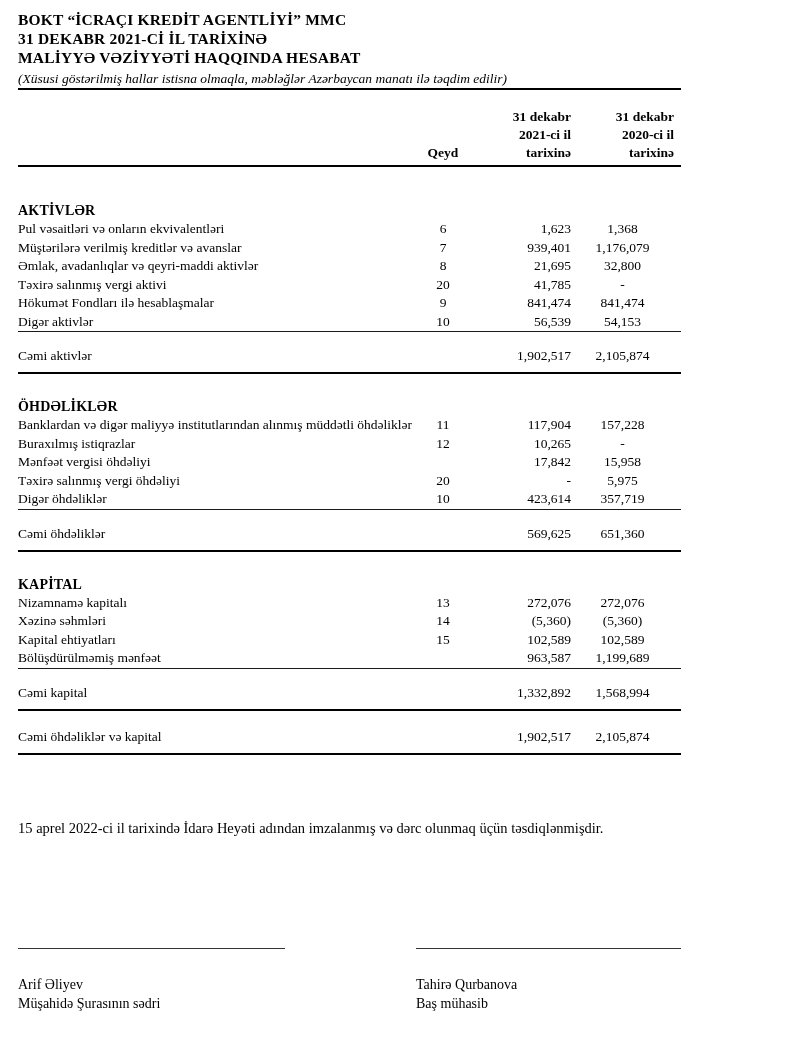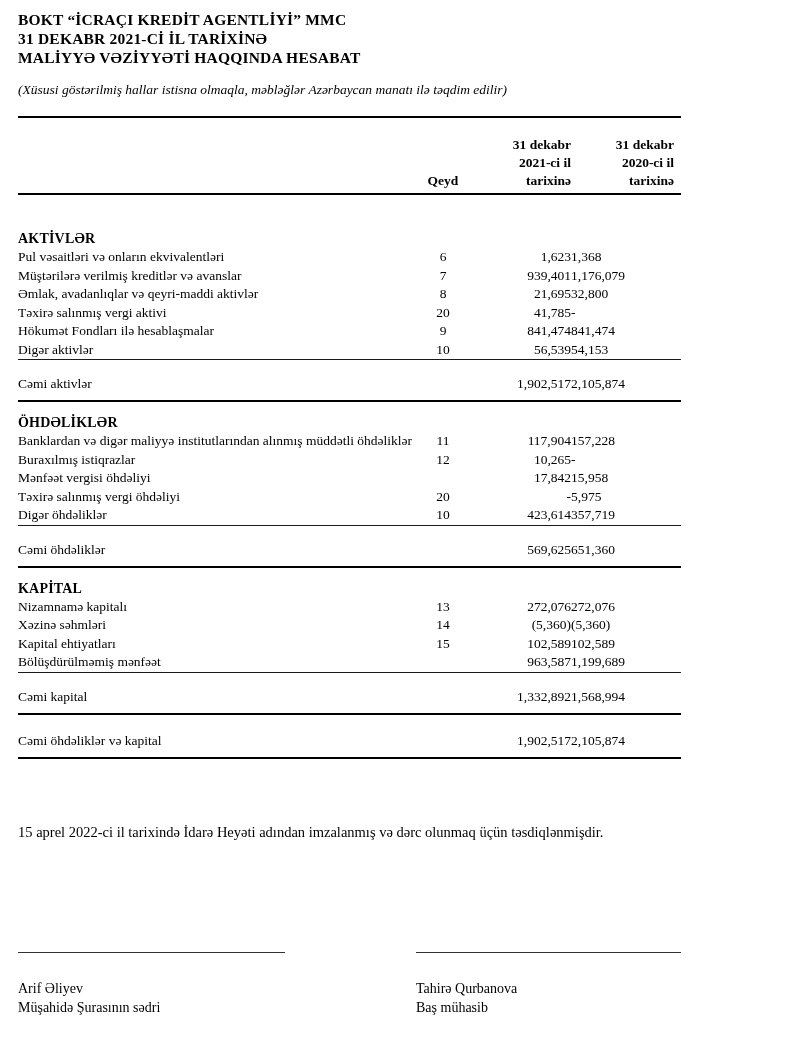--- a/index.html
+++ b/index.html
@@ -12,44 +12,44 @@
   }
   .page { padding: 10px 18px 0 18px; width: 699px; height: 1038px; }
 
   
   .doc-header .title-line {
     font-size: 15.5px; font-weight: bold; line-height: 19px;
     letter-spacing: 0.2px;
   }
   .doc-subtitle {
     font-size: 13.5px; font-style: italic; line-height: 19px;
-    margin-top: 13px; padding-bottom: 17px;
+    margin-top: 2px; padding-bottom: 0;
   }
   .rule-medium { border: none; border-top: 2px solid #000; height: 0; }
   .rule-thin   { border: none; border-top: 1px solid #1a1a1a; height: 0; }
   .rule-thick  { border: none; border-top: 2.5px solid #000; height: 0; }
 
   
   .col-head-row {
     display: flex; align-items: flex-end;
     margin-top: 18px; padding-bottom: 3px;
     font-weight: bold; font-size: 13.5px; line-height: 18px;
   }
   .col-head-row .col-label { flex: 1; }
   .col-head-row .col-note  { }
   .trow { display: flex; font-size: 13.5px; line-height: 18.5px; }
   .col-label { flex: 1; }
   .col-note  { width: 56px;  text-align: center; }
   .col-v1    { width: 100px; text-align: right; }
-  .col-v2    { width: 110px; text-align: left; padding-right: 7px; }
+  .col-v2    { width: 110px; text-align: center; padding-right: 7px; }
   .date-head { white-space: pre-line; text-align: right; }
 
   .section-title {
     font-weight: bold; font-size: 14px; line-height: 19px;
-    margin-top: 11px; letter-spacing: 0.2px;
+    margin-top: 23px; letter-spacing: 0.2px;
   }
   .section-title.first { margin-top: 34px; }
   .total-row {
     font-weight: normal; margin-top: 14px; line-height: 20px;
     padding-bottom: 6px;
   }
   .grand-total-row { margin-top: 16px; }
 
   
   .approval-note {

